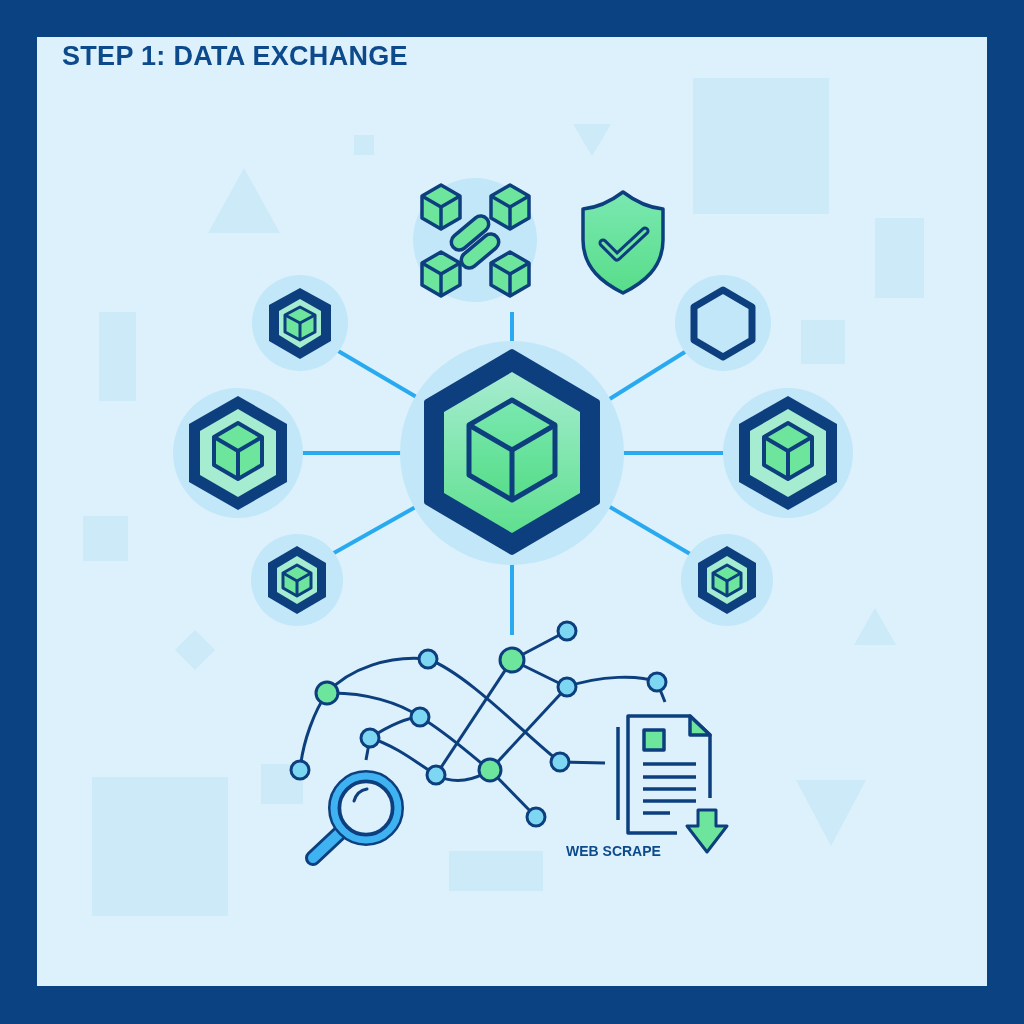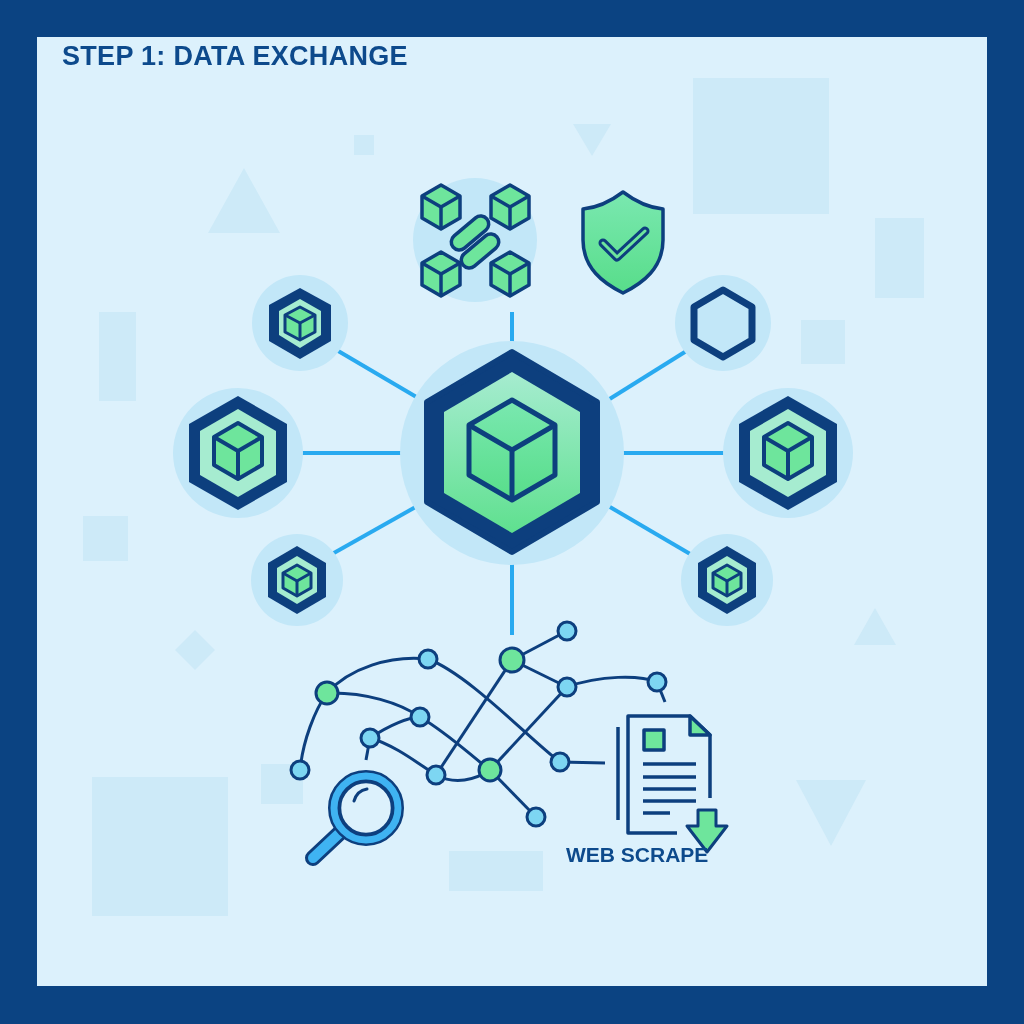--- a/index.html
+++ b/index.html
@@ -1,19 +1,19 @@
 <!DOCTYPE html>
 <html><head>
 <meta charset="utf-8">
 <style>
   html, body { margin:0; padding:0; }
   body { width:1024px; height:1024px; background:#0b4382; position:relative; overflow:hidden; font-family:"Liberation Sans", sans-serif; }
   .panel { position:absolute; left:37px; top:37px; width:950px; height:949px; background:#dcf1fc; overflow:hidden; }
   .title { position:absolute; left:62px; top:41px; font-size:27px; font-weight:bold; color:#0d4a8c; letter-spacing:0.3px; }
-  .label { position:absolute; left:566px; top:843px; font-size:21px; font-weight:bold; color:#0d4a8c; }
+  .label { position:absolute; left:566px; top:843px; font-size:14px; font-weight:bold; color:#0d4a8c; }
   svg.art { position:absolute; left:0; top:0; }
 </style>
 </head>
 <body>
 
 <div class="panel"></div>
 
 <svg class="art" width="1024" height="1024" viewBox="0 0 1024 1024">
   <defs>
     <linearGradient id="g1" x1="0" y1="0" x2="0" y2="1">

